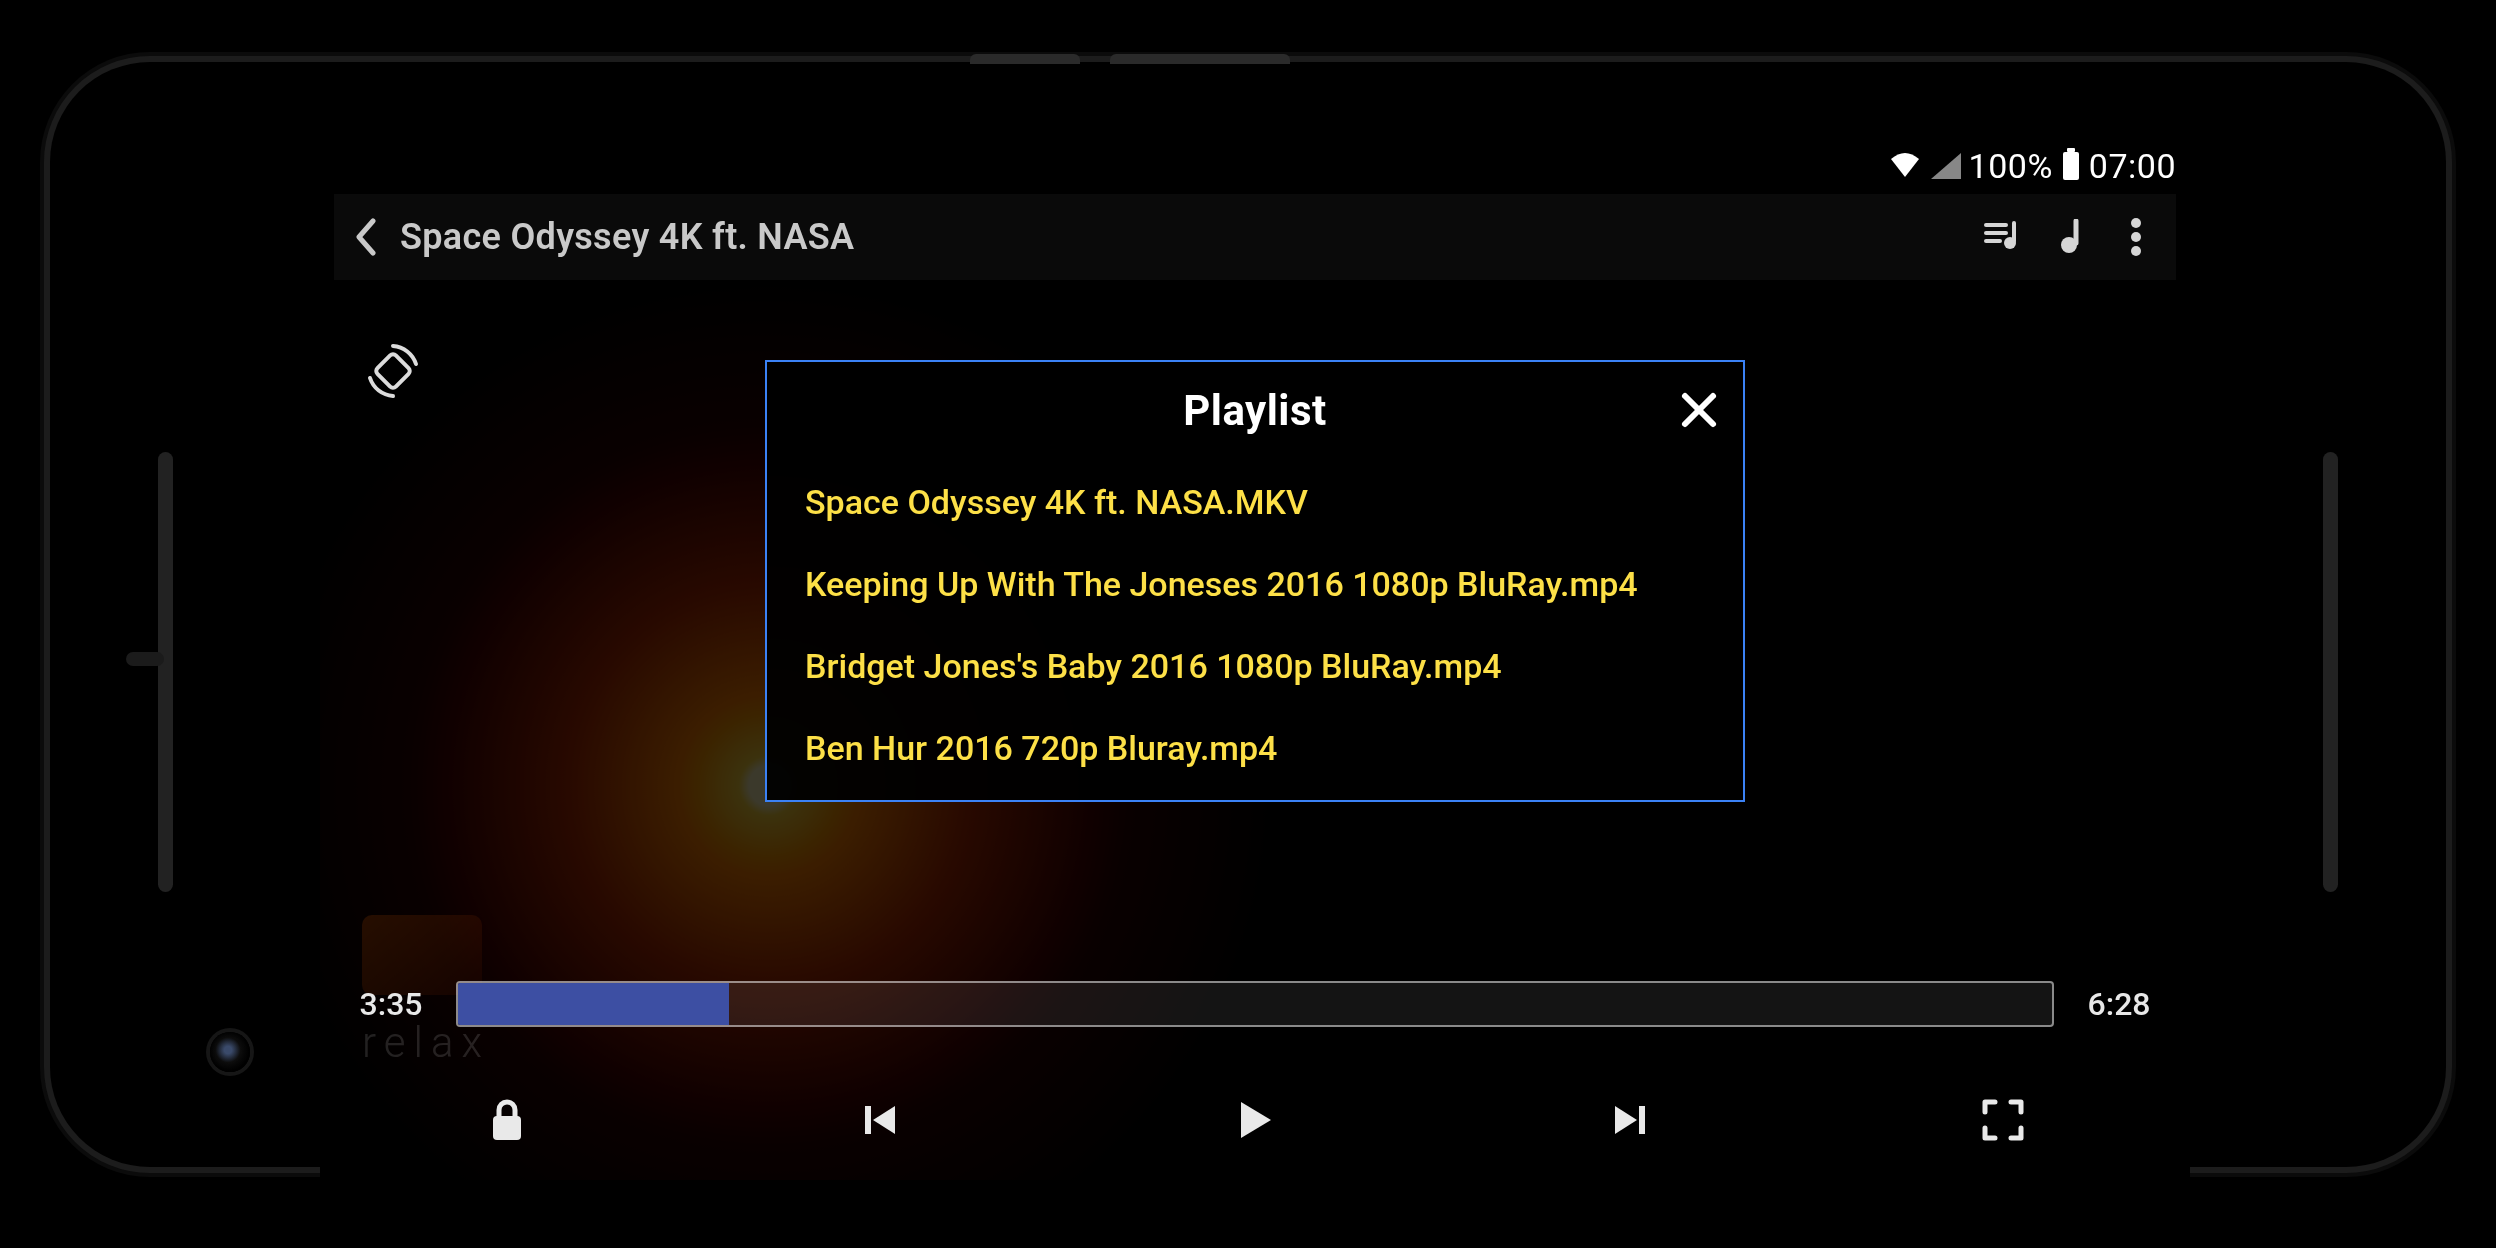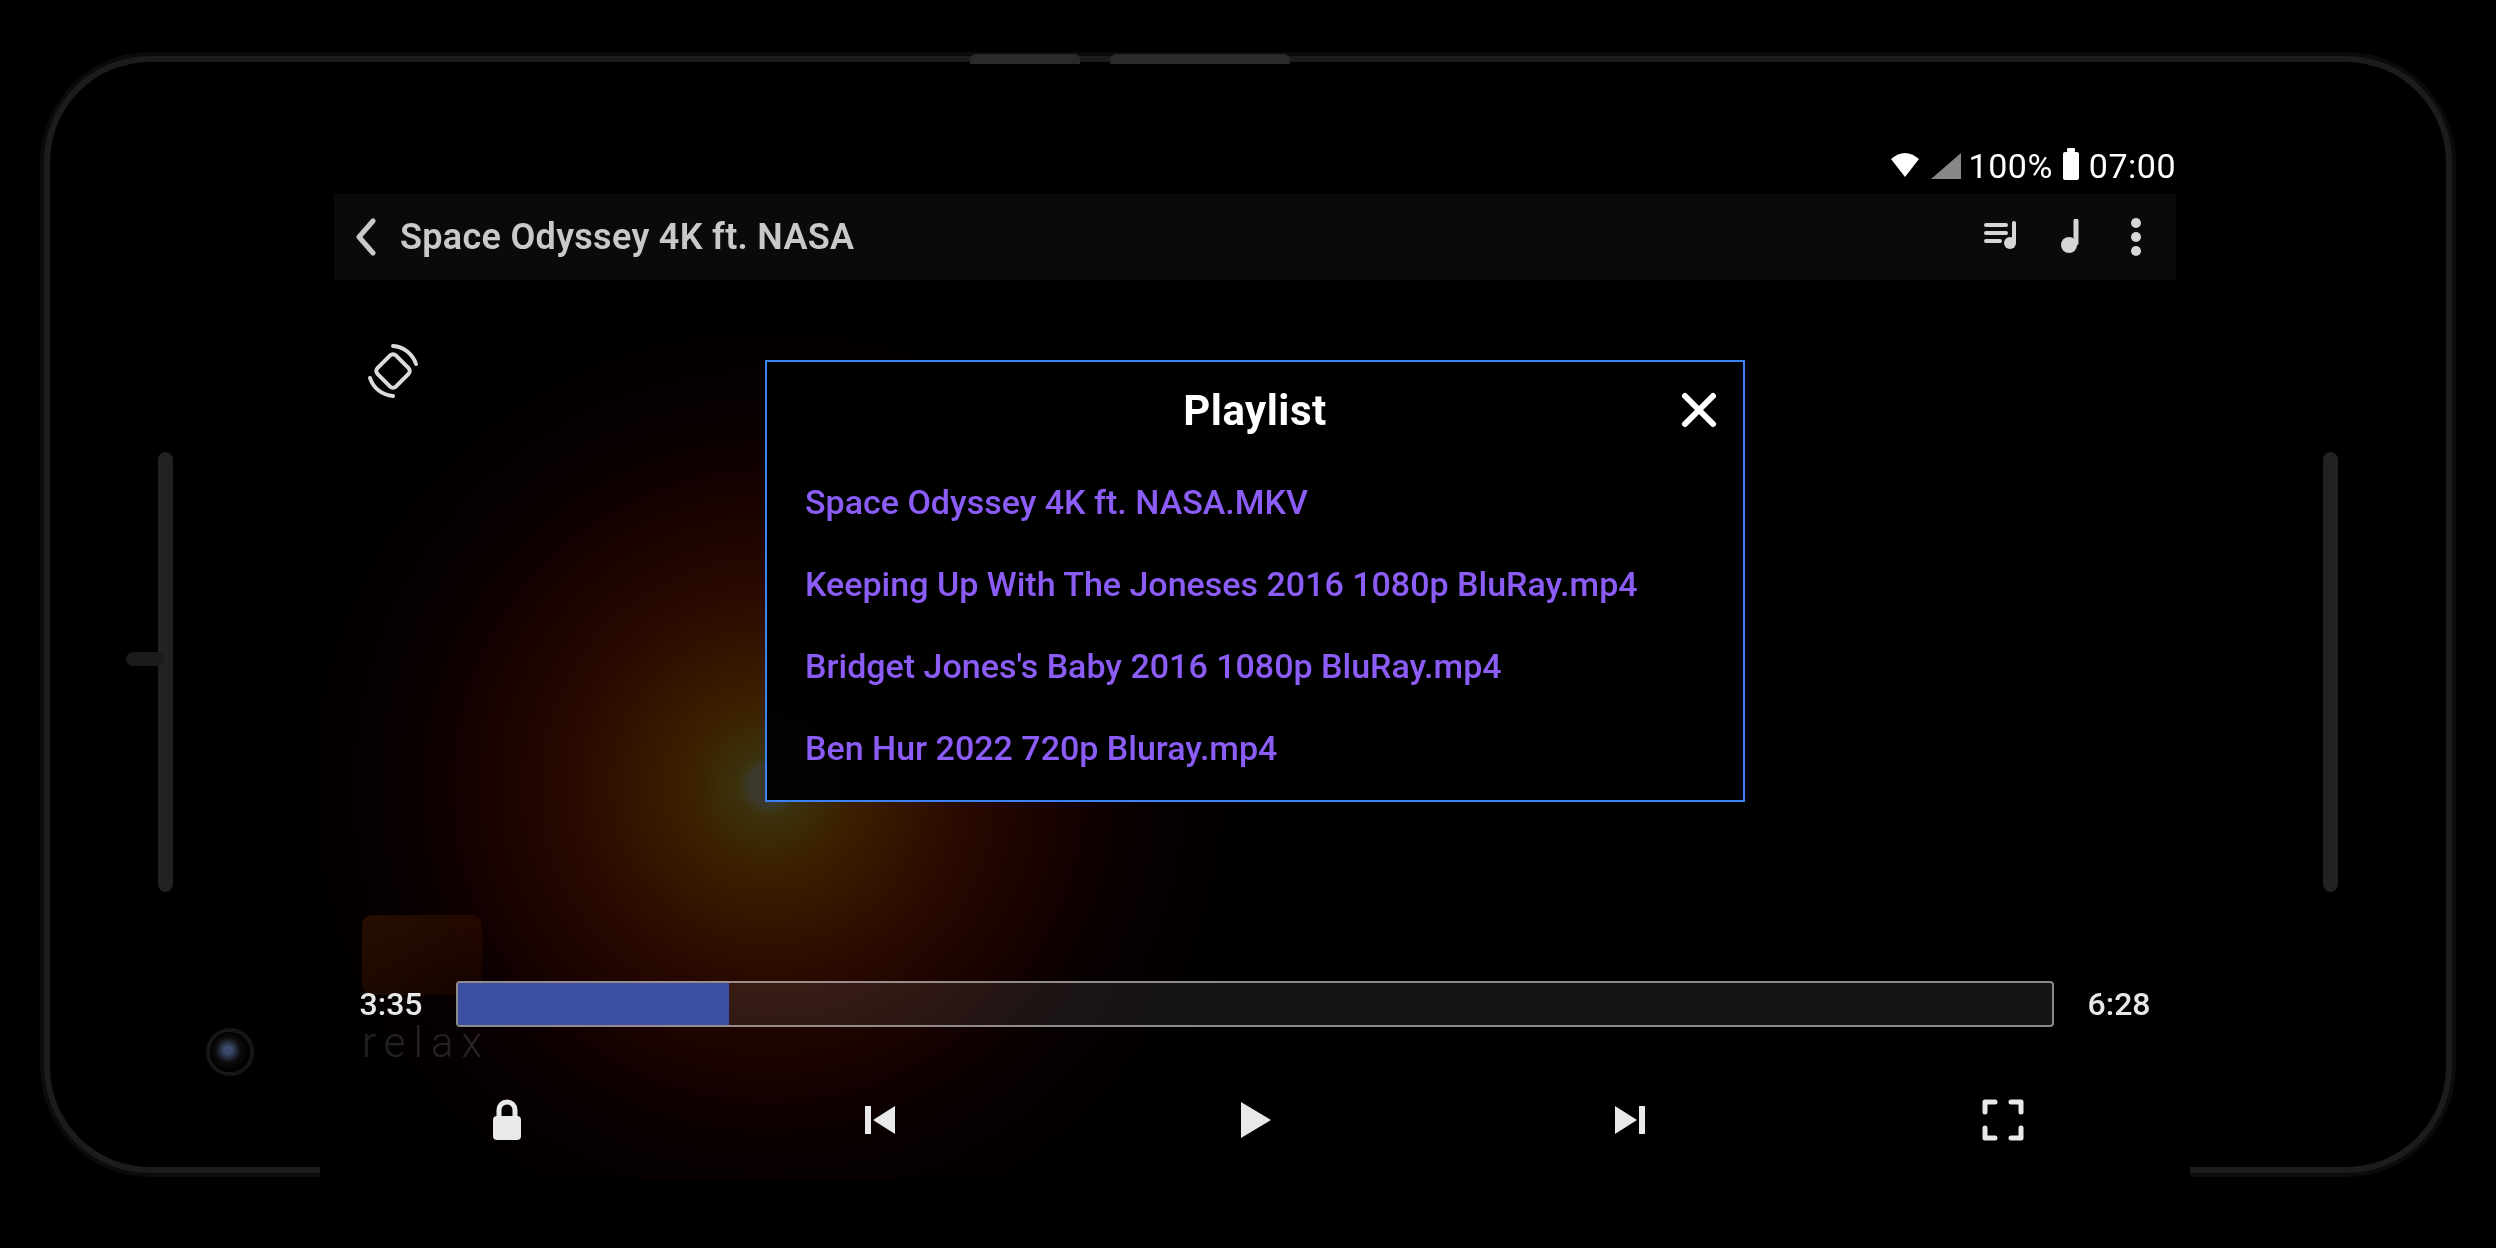--- a/index.html
+++ b/index.html
@@ -134,21 +134,21 @@
   }
   .dialog-title {
     width:100%; text-align:center; color:#fff; font-size: 42px; font-weight:700; letter-spacing:.5px;
   }
   .dialog-close {
     position:absolute; right: 18px; top: 50%; transform: translateY(-50%);
     width: 52px; height:52px; display:flex; align-items:center; justify-content:center; color:#fff;
   }
   .dialog-list { padding: 4px 0 10px 0; }
   .pl-item {
-    padding: 18px 38px; color:#8b5cf6; font-size: 34px; line-height: 1.35; font-weight:500;
+    padding: 18px 38px; color:#fde047; font-size: 34px; line-height: 1.35; font-weight:500;
     cursor:pointer;
   }
 
   
   svg { display:block; }
   .stroke { stroke: currentColor; fill: none; stroke-width: 3; stroke-linecap: round; stroke-linejoin: round; }
 </style>
 </head>
 <body>
 
@@ -275,19 +275,19 @@
             <svg width="40" height="40" viewBox="0 0 40 40" class="stroke" style="stroke-width:6">
                 <line x1="6" y1="6" x2="34" y2="34"></line>
                 <line x1="34" y1="6" x2="6" y2="34"></line>
               </svg>
           </div>
         </div>
         <div class="dialog-list" id="playlist">
             <div class="pl-item">Space Odyssey 4K ft. NASA.MKV</div>
             <div class="pl-item">Keeping Up With The Joneses 2016 1080p BluRay.mp4</div>
             <div class="pl-item">Bridget Jones's Baby 2016 1080p BluRay.mp4</div>
-            <div class="pl-item">Ben Hur 2022 720p Bluray.mp4</div>
+            <div class="pl-item">Ben Hur 2016 720p Bluray.mp4</div>
           </div>
       </div>
 
     </div>
   </div>
 </div>
 
 </body></html>

